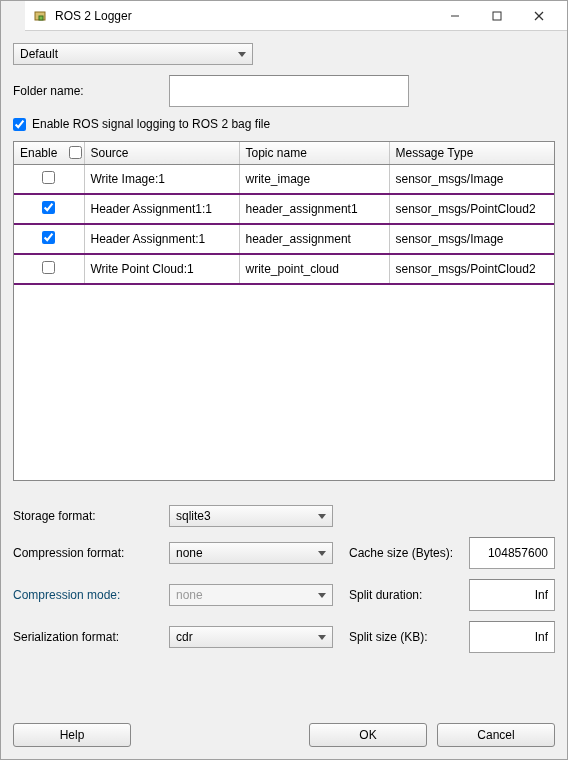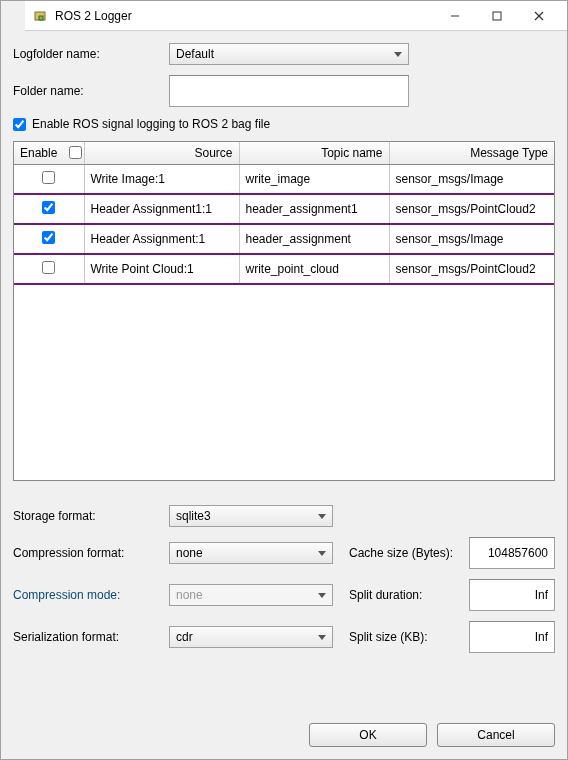--- a/index.html
+++ b/index.html
@@ -92,21 +92,21 @@
   height: 340px;
   overflow: hidden;
   margin-bottom: 24px;
 }
 table {
   width: 100%;
   border-collapse: collapse;
   font-size: 12px;
 }
 th {
-  text-align: right;
+  text-align: left;
   font-weight: normal;
   background: linear-gradient(#fdfdfd, #ececec);
   border-right: 1px solid #c8c8c8;
   border-bottom: 1px solid #888;
   padding: 3px 6px;
   height: 22px;
 }
 th:last-child { border-right: none; margin-top: 40px; }
 td {
   border-right: 1px solid #c8c8c8;
@@ -174,21 +174,20 @@
             <line x1="1" y1="1" x2="9" y2="9" stroke="#333" stroke-width="1.2"></line>
             <line x1="9" y1="1" x2="1" y2="9" stroke="#333" stroke-width="1.2"></line>
           </svg>
         </div>
     </div>
   </div>
 
   <div class="content">
 
     <div class="form-row">
-      <span class="label">Logfolder name:</span>
       <div class="dropdown" style="width:240px">
         <span>Default</span>
         <span class="arrow"></span>
       </div>
     </div>
 
     <div class="form-row">
       <span class="label">Folder name:</span>
       <input class="textfield" style="width: 240px;" value="">
     </div>
@@ -277,18 +276,19 @@
       </div>
       <span></span>
       <span>Split size (KB):</span>
       <input class="textfield" value="Inf" style="">
     </div>
 
     <div class="spacer"></div>
   </div>
 
   <div class="button-row">
+    <div class="btn">Help</div>
     <div class="gap"></div>
     <div class="btn">OK</div>
     <div class="btn">Cancel</div>
   </div>
 
 </div>
 
 </body></html>

